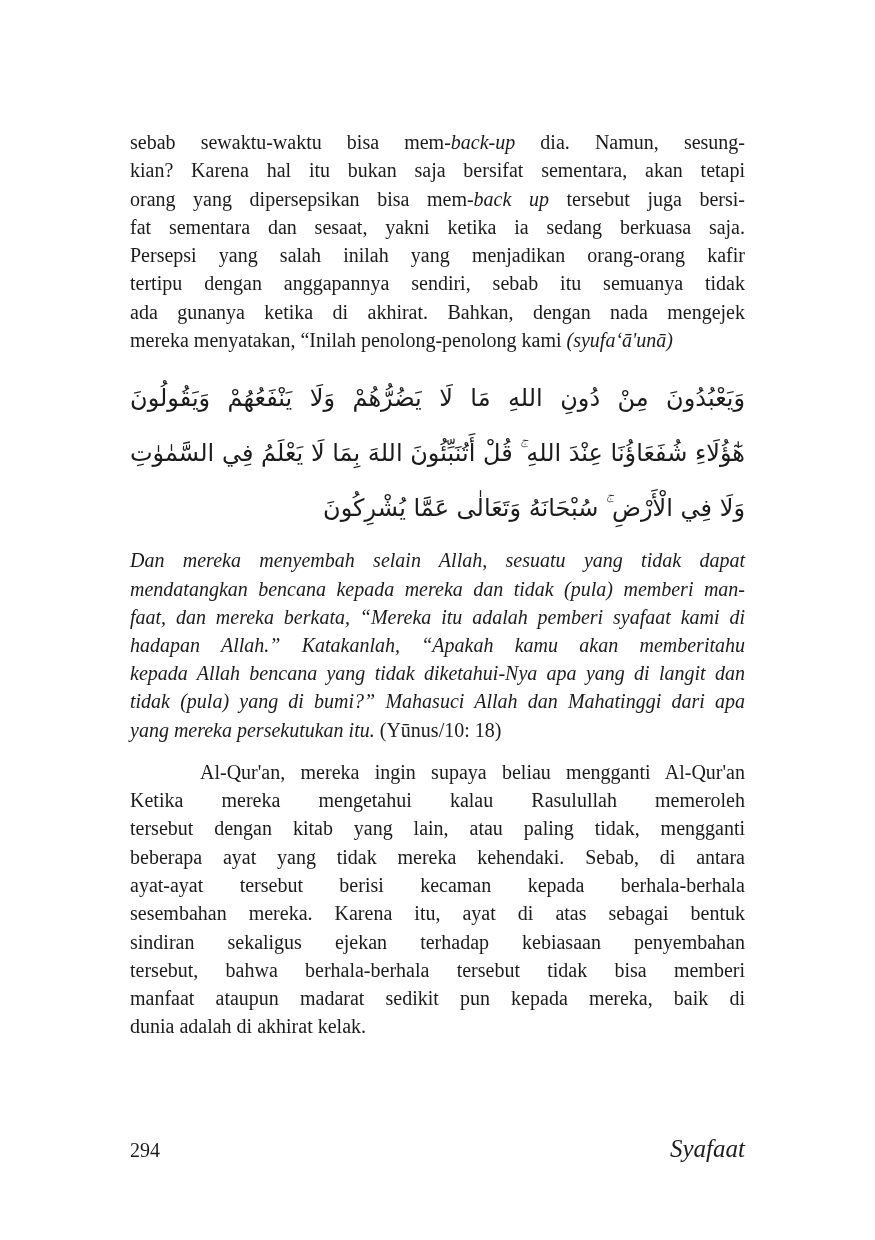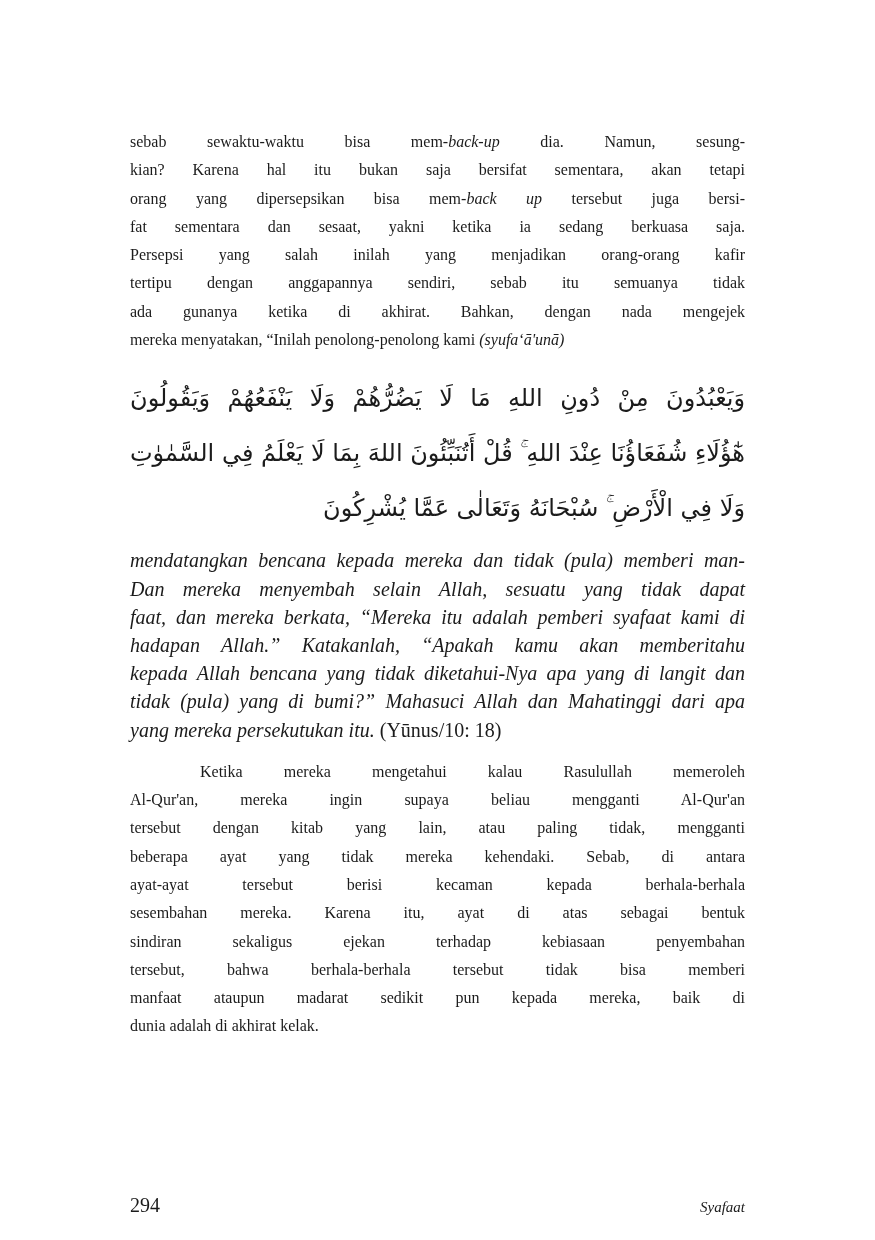--- a/index.html
+++ b/index.html
@@ -27,21 +27,21 @@
   .textblock .line {
     text-align: justify;
     text-align-last: justify;
     white-space: normal;
   }
   .textblock .line:last-child {
     text-align-last: left;
   }
 
   .body-text {
-    font-size: 16px;
+    font-size: 20px;
     line-height: 28.3px;
   }
   .body-text .seg-italic { font-style: italic; }
 
   #paragraph1 { margin-top: 128px; }
 
   .arabic {
     direction: rtl;
     font-family: "DejaVu Sans", sans-serif;
     font-size: 24px;
@@ -66,29 +66,29 @@
   }
   .translation .seg-roman { font-style: normal; }
 
   #paragraph2 { margin-top: 14px; }
   #paragraph2 .line:first-child { text-indent: 70px; }
 
   .footer {
     position: absolute;
     left: 130px;
     right: 130px;
-    top: 1168px;
+    top: 1104px;
     display: flex;
     justify-content: space-between;
     align-items: baseline;
     font-size: 20px;
   }
   .footer .running-title {
     font-style: italic;
-    font-size: 15px;
+    font-size: 25px;
     margin-top: 31px;
   }
 </style>
 </head>
 <body>
 
 <div class="page">
   <div class="content">
 
     <div id="paragraph1" class="textblock body-text">
@@ -102,32 +102,32 @@
         <div class="line"><span>mereka menyatakan, “Inilah penolong-penolong kami </span><span class="seg-italic">(syufa‘ā'unā)</span></div>
       </div>
 
     <div class="textblock arabic">
         <div class="line"><span>وَيَعْبُدُونَ مِنْ دُونِ اللهِ مَا لَا يَضُرُّهُمْ وَلَا يَنْفَعُهُمْ وَيَقُولُونَ</span></div>
         <div class="line"><span>هٰٓؤُلَاءِ شُفَعَاؤُنَا عِنْدَ اللهِ ۚ قُلْ أَتُنَبِّئُونَ اللهَ بِمَا لَا يَعْلَمُ فِي السَّمٰوٰتِ</span></div>
         <div class="line"><span>وَلَا فِي الْأَرْضِ ۚ سُبْحَانَهُ وَتَعَالٰى عَمَّا يُشْرِكُونَ</span></div>
       </div>
 
     <div class="textblock translation">
+        <div class="line"><span>Dan mereka menyembah selain Allah, sesuatu yang tidak dapat</span></div>
         <div class="line"><span>mendatangkan bencana kepada mereka dan tidak (pula) memberi man-</span></div>
-        <div class="line"><span>Dan mereka menyembah selain Allah, sesuatu yang tidak dapat</span></div>
         <div class="line"><span>faat, dan mereka berkata, “Mereka itu adalah pemberi syafaat kami di</span></div>
         <div class="line"><span>hadapan Allah.” Katakanlah, “Apakah kamu akan memberitahu</span></div>
         <div class="line"><span>kepada Allah bencana yang tidak diketahui-Nya apa yang di langit dan</span></div>
         <div class="line"><span>tidak (pula) yang di bumi?” Mahasuci Allah dan Mahatinggi dari apa</span></div>
         <div class="line"><span>yang mereka persekutukan itu. </span><span class="seg-roman">(Yūnus/10: 18)</span></div>
       </div>
 
     <div id="paragraph2" class="textblock body-text">
+        <div class="line"><span>Al-Qur'an, mereka ingin supaya beliau mengganti Al-Qur'an</span></div>
         <div class="line"><span>Ketika mereka mengetahui kalau Rasulullah memeroleh</span></div>
-        <div class="line"><span>Al-Qur'an, mereka ingin supaya beliau mengganti Al-Qur'an</span></div>
         <div class="line"><span>tersebut dengan kitab yang lain, atau paling tidak, mengganti</span></div>
         <div class="line"><span>beberapa ayat yang tidak mereka kehendaki. Sebab, di antara</span></div>
         <div class="line"><span>ayat-ayat tersebut berisi kecaman kepada berhala-berhala</span></div>
         <div class="line"><span>sesembahan mereka. Karena itu, ayat di atas sebagai bentuk</span></div>
         <div class="line"><span>sindiran sekaligus ejekan terhadap kebiasaan penyembahan</span></div>
         <div class="line"><span>tersebut, bahwa berhala-berhala tersebut tidak bisa memberi</span></div>
         <div class="line"><span>manfaat ataupun madarat sedikit pun kepada mereka, baik di</span></div>
         <div class="line"><span>dunia adalah di akhirat kelak.</span></div>
       </div>
   </div>

